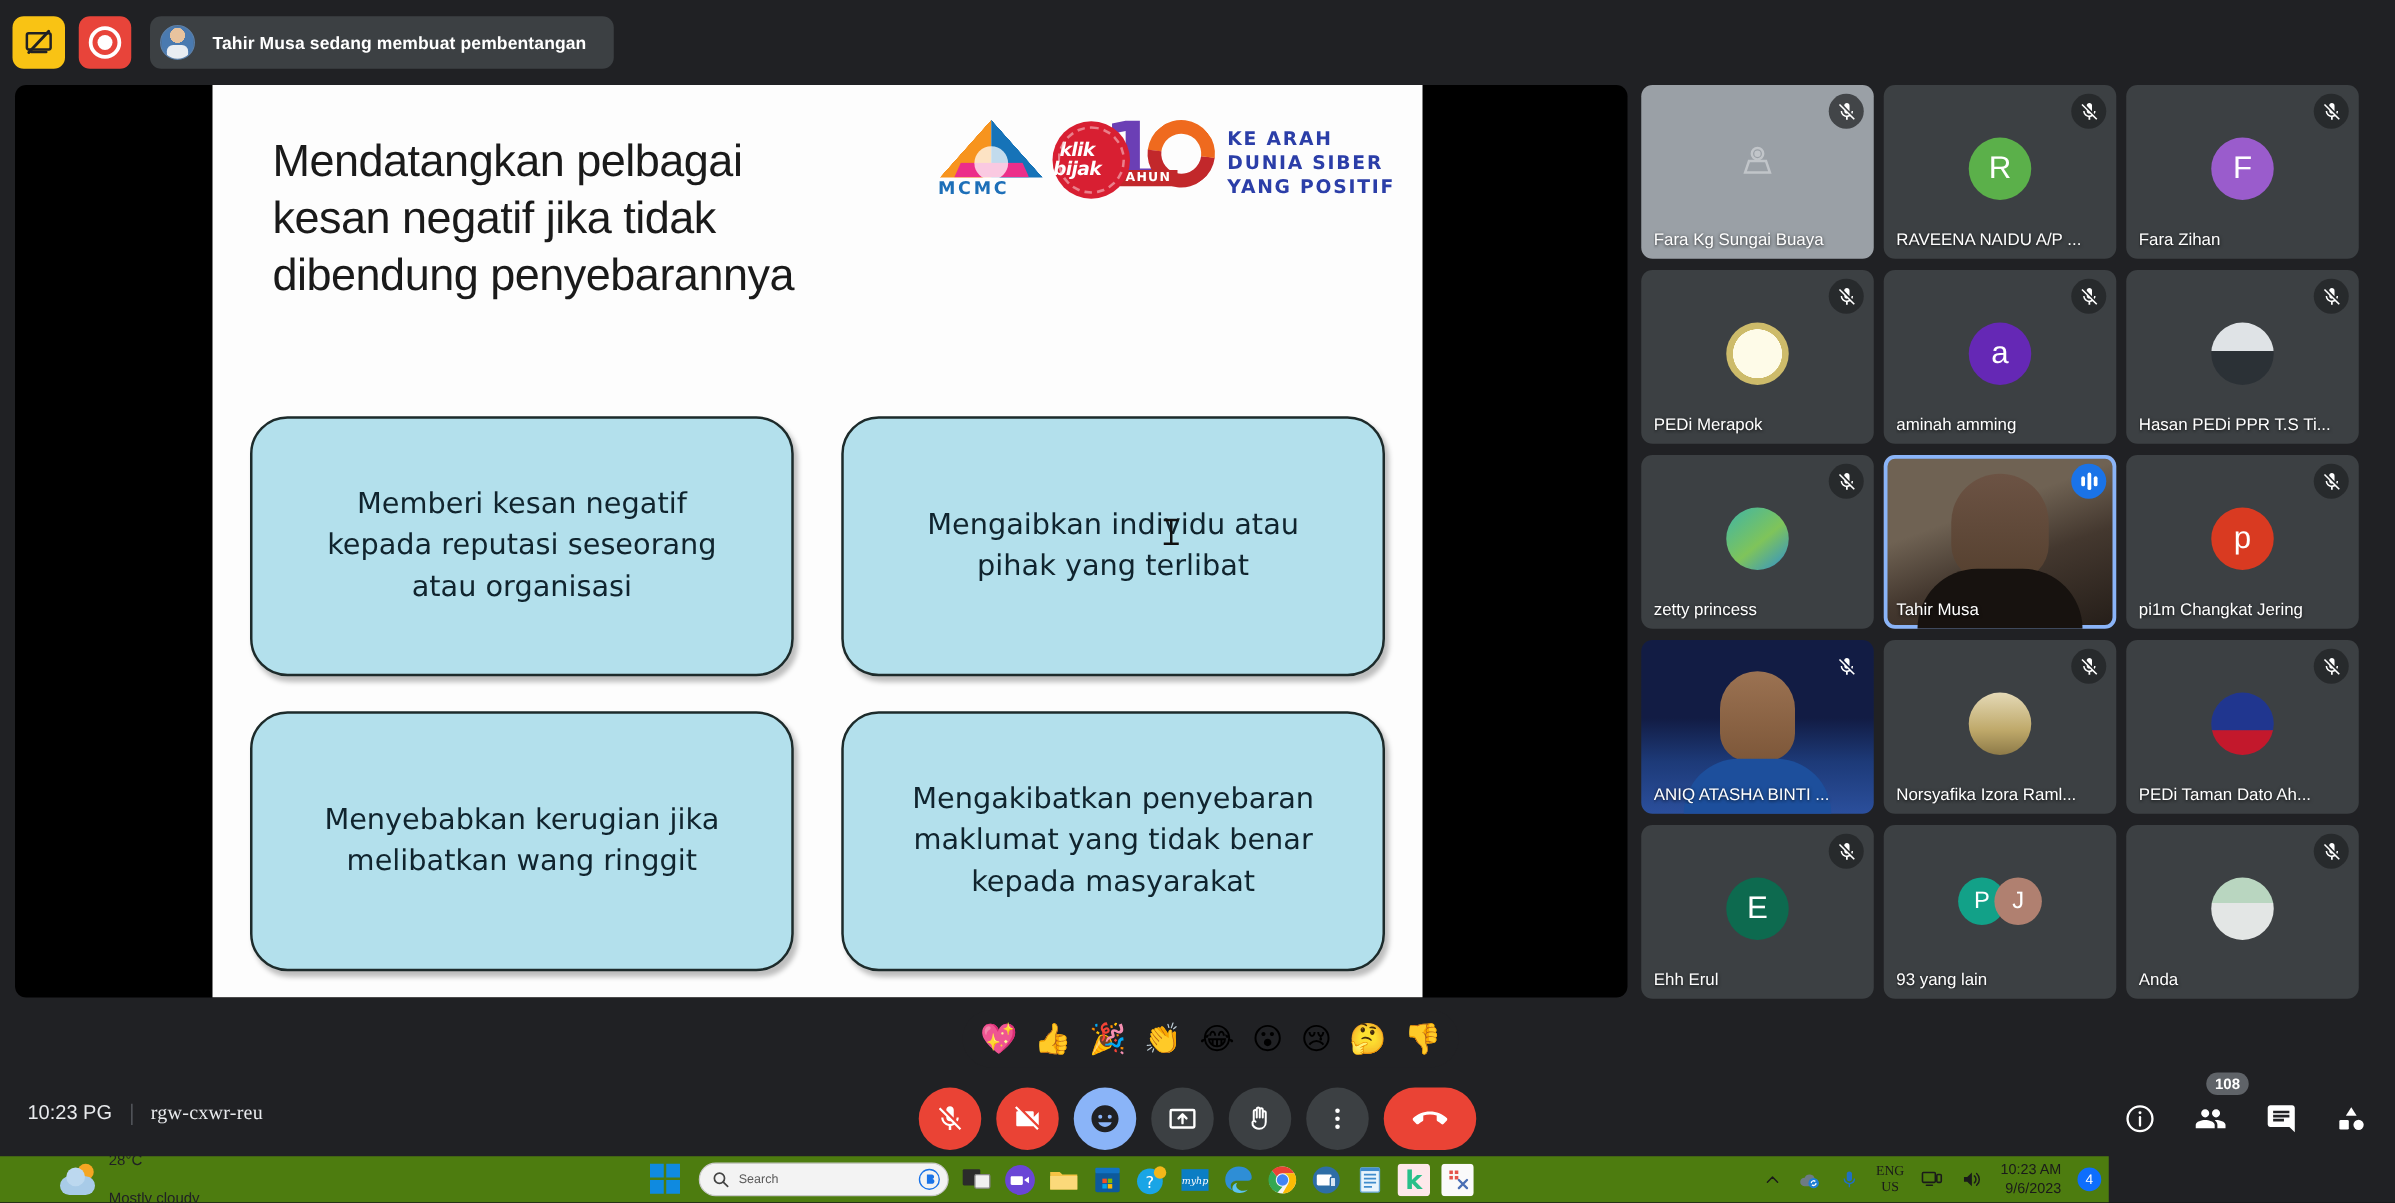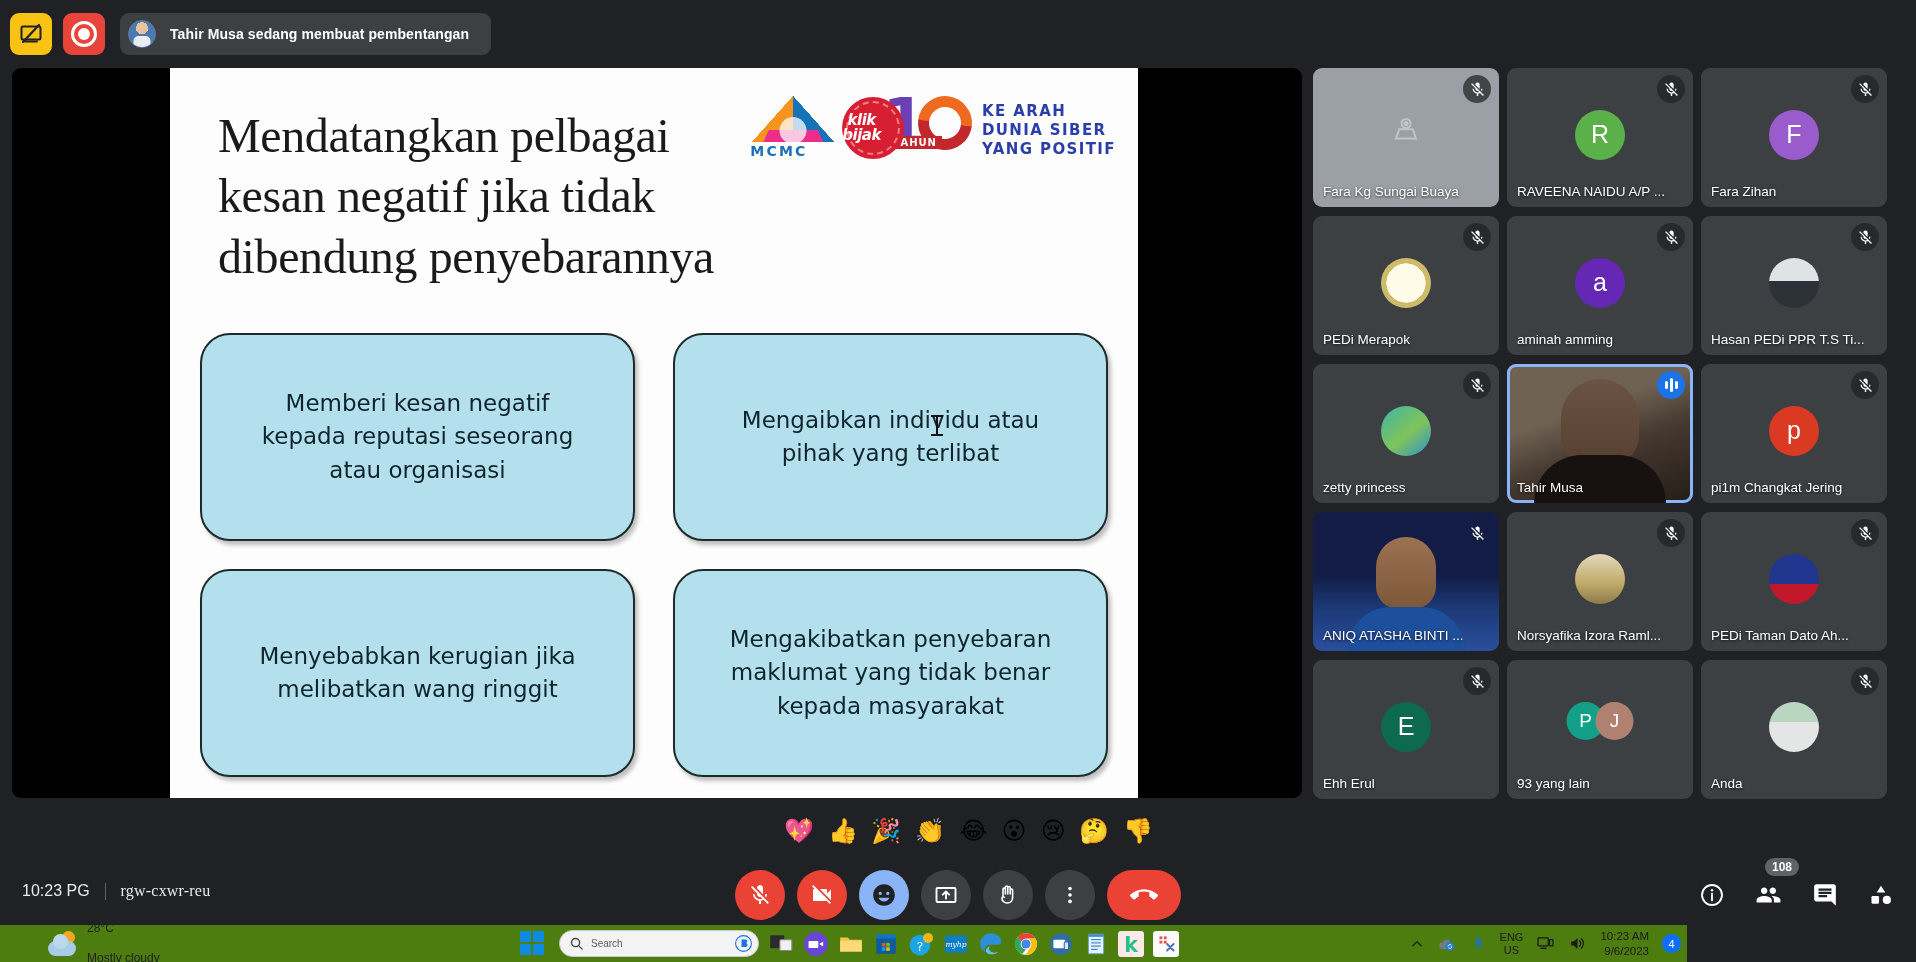--- a/index.html
+++ b/index.html
@@ -36,22 +36,22 @@
   }
   #presenter-text { color: #ffffff; font-size: 14px; font-weight: bold; letter-spacing: .1px; }
 
   
   #stage { position: absolute; left: 12px; top: 68px; width: 1290px; height: 730px; background: #000; border-radius: 9px; overflow: hidden; }
   #slide {
     position: absolute; left: 158px; top: 0; width: 968px; height: 730px;
     background: #fdfdfd; padding: 28px 30px 0 30px;
   }
   #slide-title {
-    font-family: Liberation Serif, serif;
-    font-size: 48px; line-height: 1.26; color: #1a1a1a; letter-spacing: -0.4px;
+    font-family: Liberation Sans, sans-serif;
+    font-size: 36px; line-height: 1.26; color: #1a1a1a; letter-spacing: -0.4px;
     width: 540px; padding-left: 18px; padding-top: 10px; white-space: pre-line;
   }
   #slide-logos { position: absolute; right: 22px; top: 28px; display: flex; align-items: flex-start; }
   .logo-mcmc { width: 86px; text-align:left; margin-right: 6px; }
   .mcmc-tri { position: relative; width: 82px; height: 46px; margin: 0 auto; }
   .mcmc-tri .half-l, .mcmc-tri .half-r {
     position: absolute; top: 0; width: 41px; height: 46px;
   }
   .mcmc-tri .half-l { left: 0; background: linear-gradient(to bottom right, transparent 49.6%, #f7941e 50%); }
   .mcmc-tri .half-r { right: 0; background: linear-gradient(to bottom left, transparent 49.6%, #1673b8 50%); }
@@ -155,21 +155,21 @@
   #tb-center { display: flex; align-items: center; gap: 9px; }
   .tb-icon { width: 26px; height: 26px; position: relative; cursor: pointer; }
   #win-logo { display:grid; grid-template-columns: 11px 11px; grid-template-rows: 11px 11px; gap: 2px; }
   #win-logo span { background: #0f8ae0; display:block; }
   #search-pill {
     width: 200px; height: 27px; background: #f3f3f3; border: 1px solid #c9c9c9; border-radius: 14px;
     display: flex; align-items: center; padding: 0 5px 0 9px; margin-left: 4px;
   }
   #search-text { font-size: 10px; color: #5a5a5a; margin-left: 7px; flex: 1; }
   #tray { position: absolute; right: 6px; display: flex; align-items: center; gap: 13px; }
-  .tray-text { font-size: 11px; color: #1a1a1a; line-height: 1.15; text-align:center; white-space: pre-line; }
+  .tray-text { font-size: 11px; color: #1a1a1a; line-height: 1.15; text-align:center; white-space: pre-line; font-family: Liberation Serif, serif; }
   #tray-clock { font-size: 11.5px; color: #1a1a1a; line-height: 1.3; text-align: right; white-space: pre-line; }
   #tray-badge { width: 19px; height: 19px; border-radius: 50%; background: #0d6efd; color: #fff; font-size: 11px; display:flex;align-items:center;justify-content:center; }
 </style>
 </head>
 <body>
 
 <div id="topbar">
   <div class="tb-sq tb-present">
     <svg width="24" height="24" viewBox="0 0 24 24" fill="none" stroke="#202124" stroke-width="2">
       <rect x="2.5" y="4.5" width="19" height="13" rx="1.5" fill="none"></rect>

